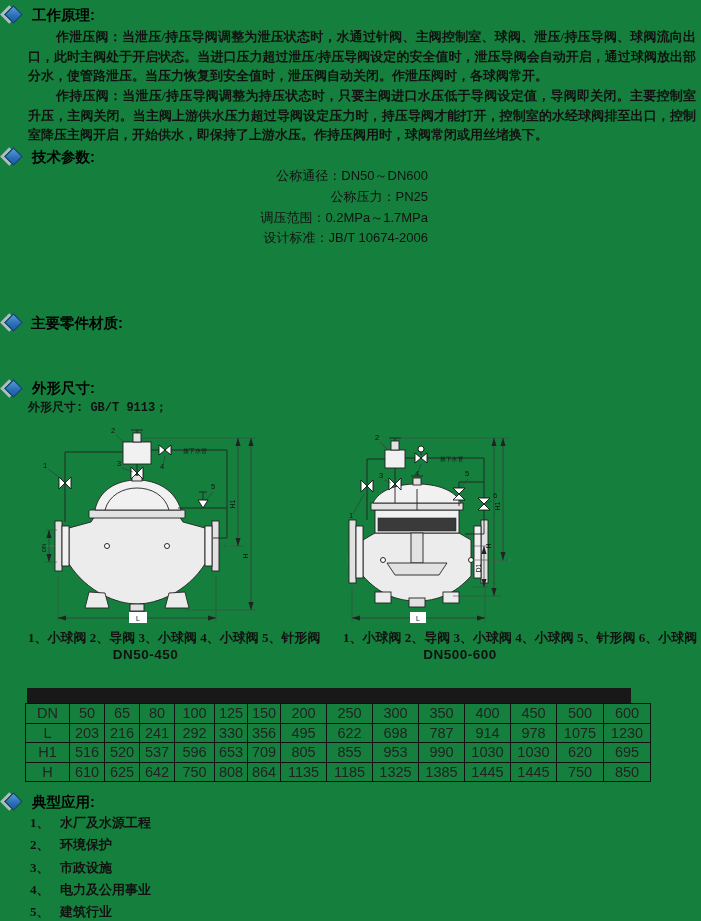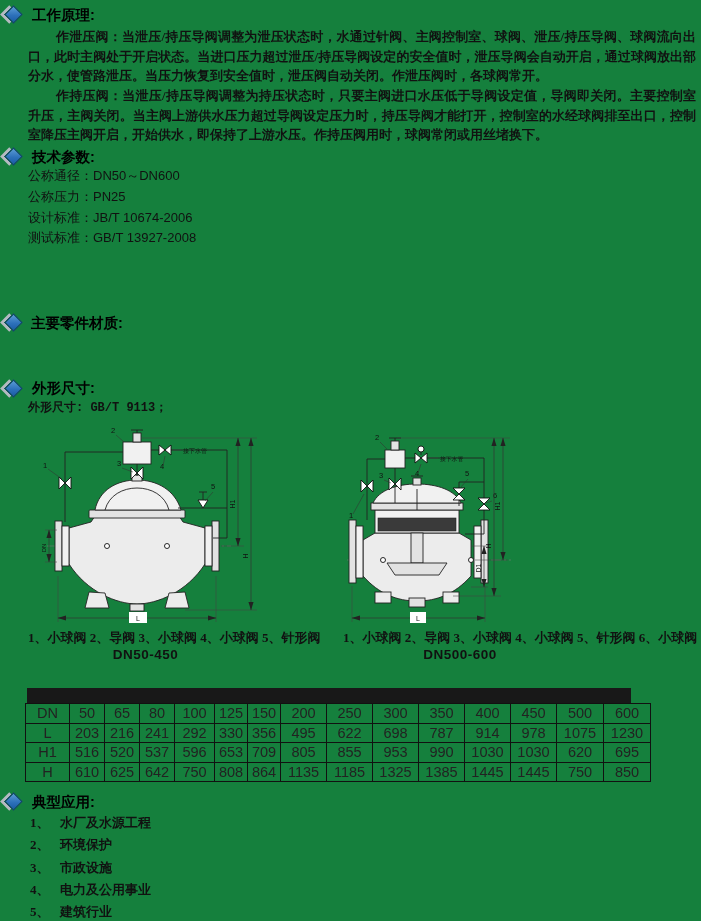--- a/index.html
+++ b/index.html
@@ -20,21 +20,21 @@
     border:1px solid #15446f;
     box-shadow:-3px 3px 0 #b4bac1;
     flex:0 0 auto;
   }
   .para{
     position:absolute;left:28px;width:668px;height:59px;overflow:hidden;
     font-size:13px;line-height:19.6px;text-align:justify;font-weight:600;
   }
   .para .lead{font-weight:bold;margin-left:28px;}
   .params{position:absolute;left:28px;top:166px;width:400px;
-    font-family:"Liberation Sans","DejaVu Sans",sans-serif;font-size:13px;}
+    font-family:"Liberation Sans","DejaVu Sans",sans-serif;font-size:13px;text-align:right;}
   .params .param-line{height:20.8px;line-height:20.8px;}
   table.mat{
     position:absolute;left:25px;top:332px;width:610px;
     border-collapse:collapse;table-layout:fixed;
     font-size:12.5px;font-weight:600;
   }
   table.mat td{border:1.2px solid #111;text-align:center;height:20px;padding:0;}
   .note{position:absolute;left:28px;top:399px;
     font-family:"Liberation Mono","DejaVu Sans Mono",monospace;font-size:12px;font-weight:600;}
   .figure-svg{position:absolute;top:426px;}
@@ -79,22 +79,22 @@
     <span class="lead">作持压阀：</span><span>当泄压/持压导阀调整为持压状态时，只要主阀进口水压低于导阀设定值，导阀即关闭。主要控制室升压，主阀关闭。当主阀上游供水压力超过导阀设定压力时，持压导阀才能打开，控制室的水经球阀排至出口，控制室降压主阀开启，开始供水，即保持了上游水压。作持压阀用时，球阀常闭或用丝堵换下。</span>
   </div>
 
   <div class="sec-header" style="top:148px;">
     <span class="diamond"></span>
     <span>技术参数:</span>
   </div>
   <div class="params">
       <div class="param-line">公称通径：DN50～DN600</div>
       <div class="param-line">公称压力：PN25</div>
+      <div class="param-line">调压范围：0.2MPa～1.7MPa</div>
       <div class="param-line">设计标准：JB/T 10674-2006</div>
-      <div class="param-line">测试标准：GB/T 13927-2008</div>
     </div>
 
   <div class="sec-header" style="top:314px;gap:8px;">
     <span class="diamond"></span>
     <span>主要零件材质:</span>
   </div>
 
   <div class="sec-header" style="top:379px;align-items:flex-end;">
     <span class="diamond"></span>
     <span>外形尺寸:</span>

